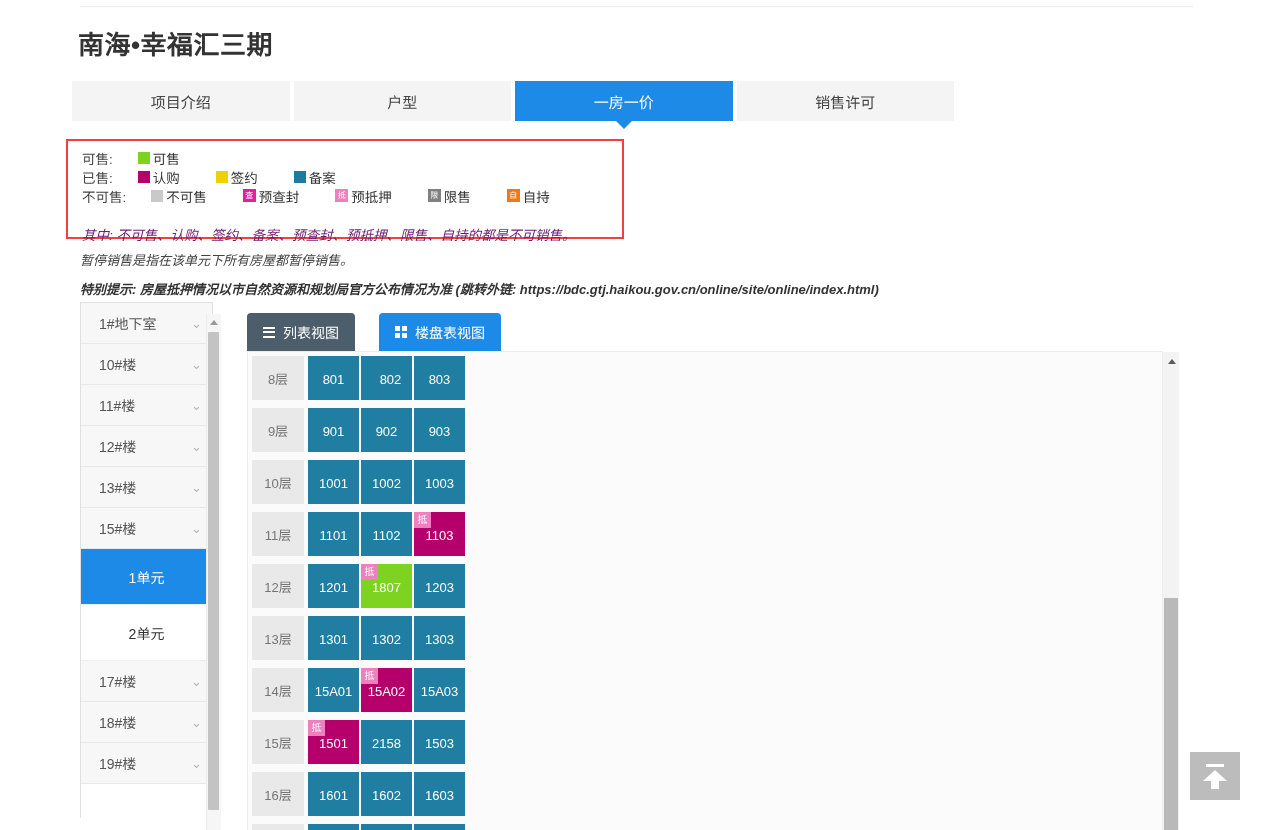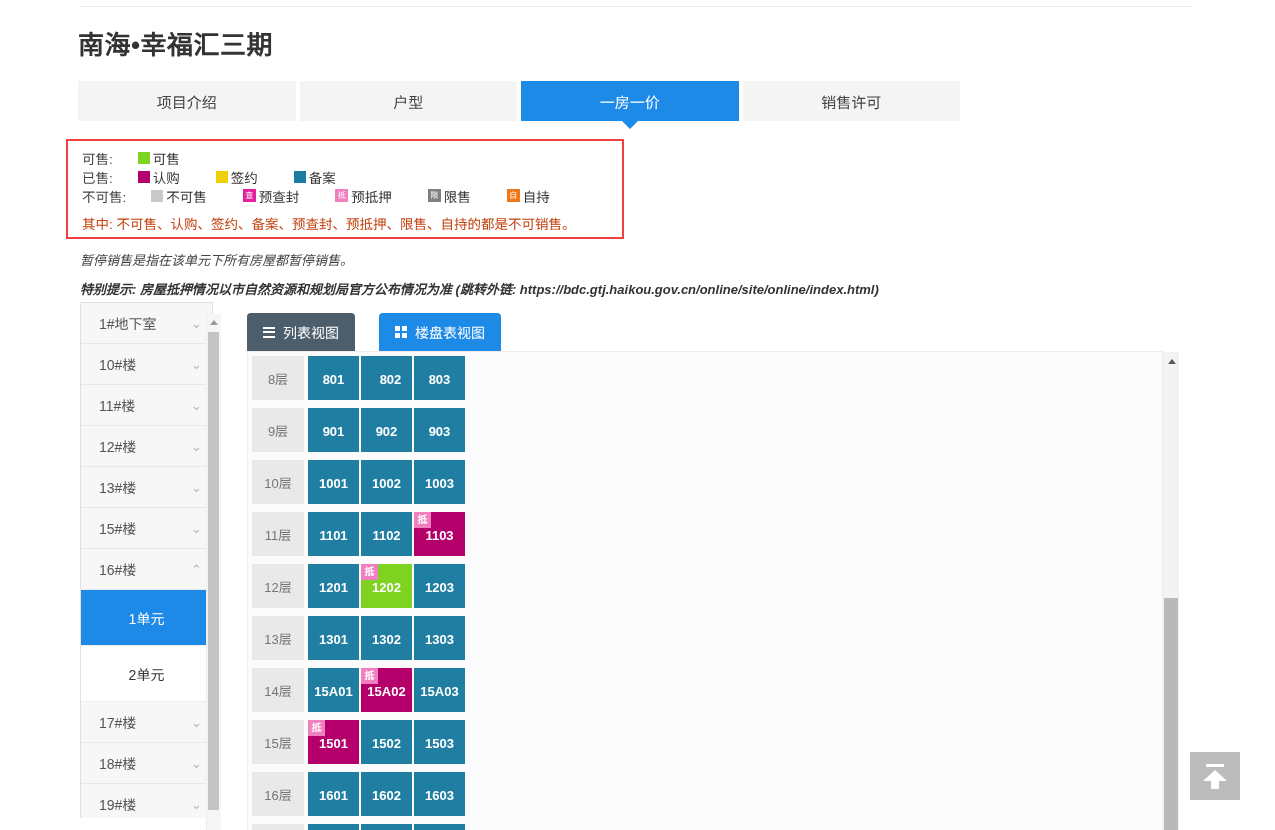--- a/index.html
+++ b/index.html
@@ -35,21 +35,21 @@
     top: 24px;
     font-size: 26px;
     font-weight: bold;
     color: #333333;
     letter-spacing: 0.5px;
   }
 
   
   .main-tabs {
     position: absolute;
-    left: 78px;
+    left: 72px;
     top: 81px;
     width: 882px;
     height: 40px;
     display: flex;
   }
   .main-tab {
     flex: 1 1 0;
     height: 40px;
     background: #f4f4f4;
     color: #444;
@@ -124,23 +124,24 @@
     width: 13px;
     height: 13px;
     margin-right: 3px;
     color: #fff;
     font-size: 8px;
     line-height: 1;
     flex: 0 0 auto;
     overflow: hidden;
   }
   .legend-note {
-    margin-top: 8px;
+    margin-top: 19px;
     font-size: 13.5px;
-    color: #c2410c;
+    font-style: italic;
+    color: #701a75;
   }
 
   
   .note-pause {
     position: absolute;
     left: 80px;
     top: 250px;
     font-size: 13px;
     font-style: italic;
     color: #444;
@@ -320,21 +321,20 @@
     margin: 4px 1px 4px 1px;
     position: relative;
     display: flex;
     align-items: center;
     justify-content: center;
     color: #ffffff;
     font-size: 13px;
     cursor: pointer;
     flex: 0 0 auto;
     box-sizing: border-box;
-    font-weight: bold;
   }
   .cell .cell-badge {
     position: absolute;
     left: 0;
     top: 0;
     width: 17px;
     height: 16px;
     display: flex;
     align-items: center;
     justify-content: center;
@@ -509,24 +509,20 @@
         <span>12#楼</span>
         <span class="chev">⌄</span>
       </div>
       <div class="side-item">
         <span>13#楼</span>
         <span class="chev">⌄</span>
       </div>
       <div class="side-item">
         <span>15#楼</span>
         <span class="chev">⌄</span>
-      </div>
-      <div class="side-item">
-        <span>16#楼</span>
-        <span class="chev">⌃</span>
       </div>
       <div class="side-sub selected">
         <span>1单元</span>
       </div>
       <div class="side-sub">
         <span>2单元</span>
       </div>
       <div class="side-item">
         <span>17#楼</span>
         <span class="chev">⌄</span>
@@ -614,21 +610,21 @@
           <span class="cell-text">1103</span>
         </div>
       </div>
       <div class="floor-row">
         <div class="floor-label">12层</div>
         <div class="cell" style="background: rgb(31, 126, 161);">
           <span class="cell-text">1201</span>
         </div>
         <div class="cell" style="background: rgb(126, 211, 33);">
           <span class="cell-badge" style="background: rgb(240, 127, 192);">抵</span>
-          <span class="cell-text">1202</span>
+          <span class="cell-text">1807</span>
         </div>
         <div class="cell" style="background: rgb(31, 126, 161);">
           <span class="cell-text">1203</span>
         </div>
       </div>
       <div class="floor-row">
         <div class="floor-label">13层</div>
         <div class="cell" style="background: rgb(31, 126, 161);">
           <span class="cell-text">1301</span>
         </div>
@@ -652,21 +648,21 @@
           <span class="cell-text">15A03</span>
         </div>
       </div>
       <div class="floor-row">
         <div class="floor-label">15层</div>
         <div class="cell" style="background: rgb(181, 0, 107);">
           <span class="cell-badge" style="background: rgb(240, 127, 192);">抵</span>
           <span class="cell-text">1501</span>
         </div>
         <div class="cell" style="background: rgb(31, 126, 161);">
-          <span class="cell-text">1502</span>
+          <span class="cell-text">2158</span>
         </div>
         <div class="cell" style="background: rgb(31, 126, 161);">
           <span class="cell-text">1503</span>
         </div>
       </div>
       <div class="floor-row">
         <div class="floor-label">16层</div>
         <div class="cell" style="background: rgb(31, 126, 161);">
           <span class="cell-text">1601</span>
         </div>

